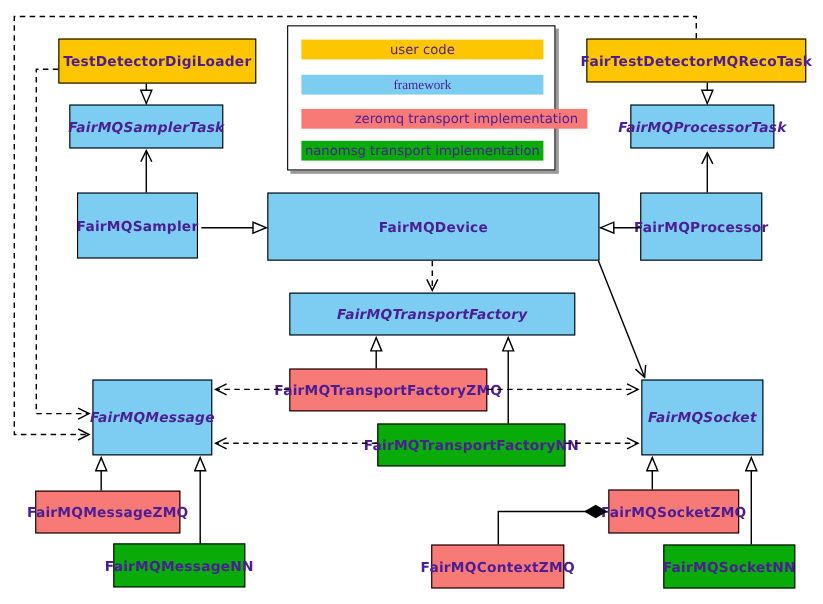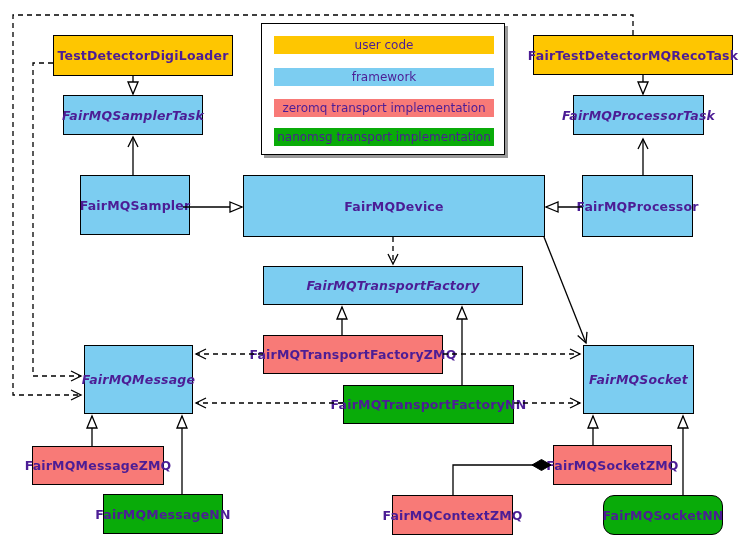--- a/index.html
+++ b/index.html
@@ -62,34 +62,34 @@
     <line x1="343" y1="403" x2="196" y2="403" stroke="#000" stroke-width="1.3" stroke-dasharray="5,4" marker-end="url(#caret)"></line>
     <line x1="514" y1="403" x2="580" y2="403" stroke="#000" stroke-width="1.3" stroke-dasharray="5,4" marker-end="url(#caret)"></line>
     <polyline points="53,63 33,63 33,376 81,376" fill="none" stroke="#000" stroke-width="1.3" stroke-dasharray="5,4" marker-end="url(#caret)"></polyline>
     <polyline points="633,35 633,15 13,15 13,395 81,395" fill="none" stroke="#000" stroke-width="1.3" stroke-dasharray="5,4" marker-end="url(#caret)"></polyline>
 
     <polyline points="453,495 453,465 551,465" fill="none" stroke="#000" stroke-width="1.3" marker-end="url(#diamond)"></polyline>
   </svg>
 
   <div class="legend">
     <div class="legend-item" style="top: 12px; background: rgb(254, 198, 1);">user code</div>
-    <div class="legend-item" style="top: 44px; background: rgb(124, 205, 241);">framework</div>
-    <div class="legend-item" style="top: 75px; background: rgb(248, 122, 119);">zeromq transport implementation</div>
+    <div class="legend-item" style="top: 44px; background: rgb(124, 205, 241); font-family: Liberation Serif, serif;">framework</div>
+    <div class="legend-item" style="top: 75px; background: rgb(248, 122, 119); padding-left: 40px;">zeromq transport implementation</div>
     <div class="legend-item" style="top: 104px; background: rgb(9, 171, 9);">nanomsg transport implementation</div>
   </div>
 
   <div class="node" style="left: 53px; top: 35px; width: 180px; height: 41px; background: rgb(254, 198, 1);">TestDetectorDigiLoader</div>
 
   <div class="node" style="left: 533px; top: 35px; width: 200px; height: 40px; background: rgb(254, 198, 1);">FairTestDetectorMQRecoTask</div>
 
   <div class="node abstract" style="left: 63px; top: 95px; width: 140px; height: 40px; background: rgb(124, 205, 241);">FairMQSamplerTask</div>
 
   <div class="node abstract" style="left: 573px; top: 95px; width: 131px; height: 40px; background: rgb(124, 205, 241);">FairMQProcessorTask</div>
 
-  <div class="node" style="left: 80px; top: 175px; width: 110px; height: 60px; background: rgb(124, 205, 241);">FairMQSampler</div>
+  <div class="node" style="left: 70px; top: 175px; width: 110px; height: 60px; background: rgb(124, 205, 241);">FairMQSampler</div>
 
   <div class="node" style="left: 243px; top: 175px; width: 302px; height: 62px; background: rgb(124, 205, 241);">FairMQDevice</div>
 
   <div class="node" style="left: 582px; top: 175px; width: 111px; height: 62px; background: rgb(124, 205, 241);">FairMQProcessor</div>
 
   <div class="node abstract" style="left: 263px; top: 266px; width: 260px; height: 39px; background: rgb(124, 205, 241);">FairMQTransportFactory</div>
 
   <div class="node" style="left: 263px; top: 335px; width: 180px; height: 39px; background: rgb(248, 122, 119);">FairMQTransportFactoryZMQ</div>
 
   <div class="node" style="left: 343px; top: 385px; width: 171px; height: 39px; background: rgb(9, 171, 9);">FairMQTransportFactoryNN</div>
@@ -97,17 +97,17 @@
   <div class="node abstract" style="left: 84px; top: 345px; width: 109px; height: 69px; background: rgb(124, 205, 241);">FairMQMessage</div>
 
   <div class="node abstract" style="left: 583px; top: 345px; width: 111px; height: 69px; background: rgb(124, 205, 241);">FairMQSocket</div>
 
   <div class="node" style="left: 32px; top: 446px; width: 132px; height: 39px; background: rgb(248, 122, 119);">FairMQMessageZMQ</div>
 
   <div class="node" style="left: 103px; top: 494px; width: 120px; height: 40px; background: rgb(9, 171, 9);">FairMQMessageNN</div>
 
   <div class="node" style="left: 553px; top: 445px; width: 119px; height: 40px; background: rgb(248, 122, 119);">FairMQSocketZMQ</div>
 
-  <div class="node" style="left: 603px; top: 495px; width: 120px; height: 40px; background: rgb(9, 171, 9); border-radius: 11px;">FairMQSocketNN</div>
+  <div class="node" style="left: 603px; top: 495px; width: 120px; height: 40px; background: rgb(9, 171, 9);">FairMQSocketNN</div>
 
   <div class="node" style="left: 392px; top: 495px; width: 121px; height: 40px; background: rgb(248, 122, 119);">FairMQContextZMQ</div>
 
 </div>
 
 </body></html>

